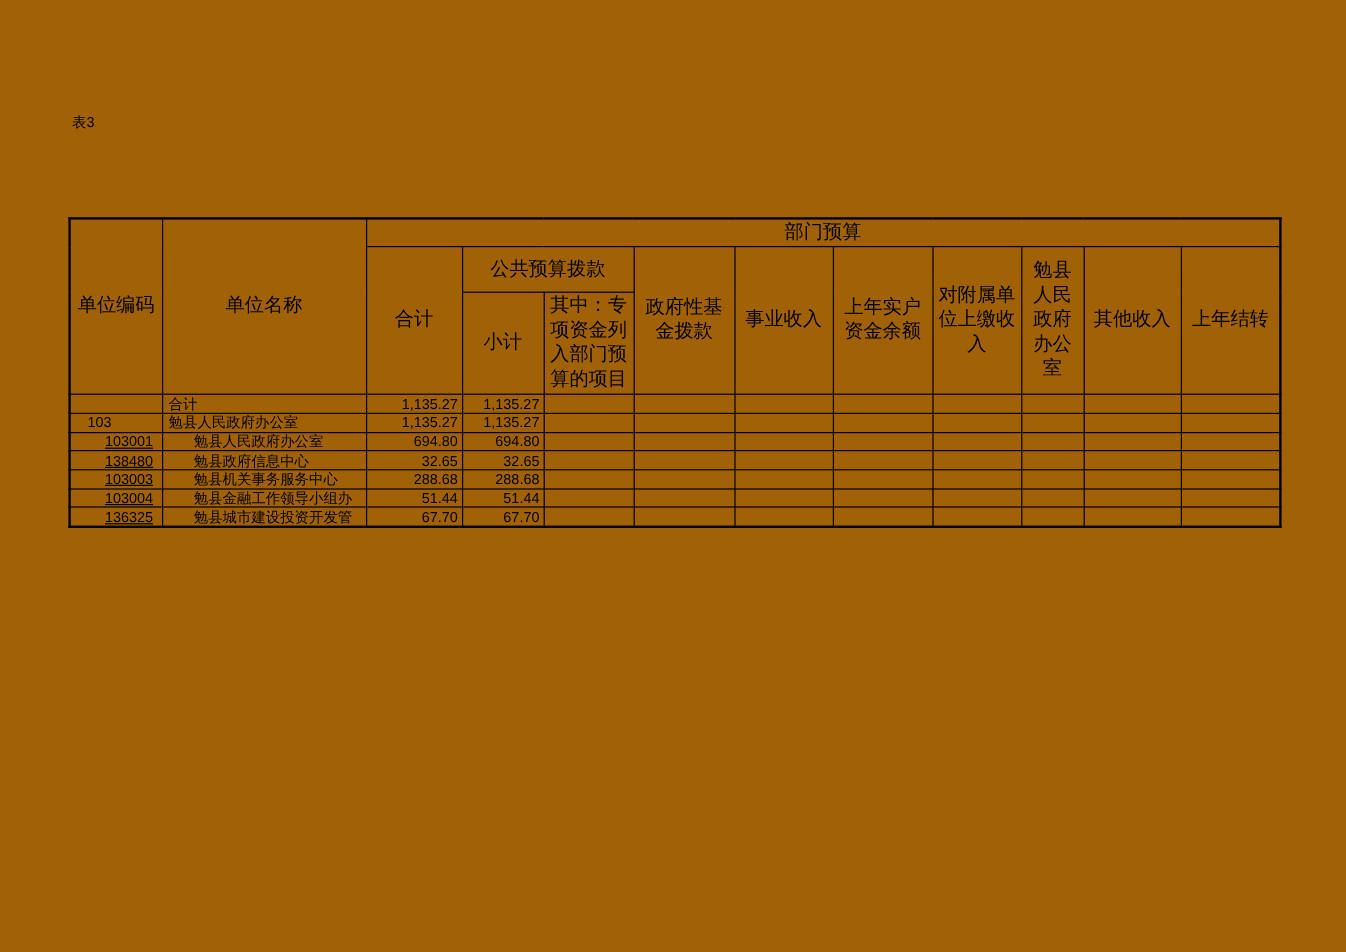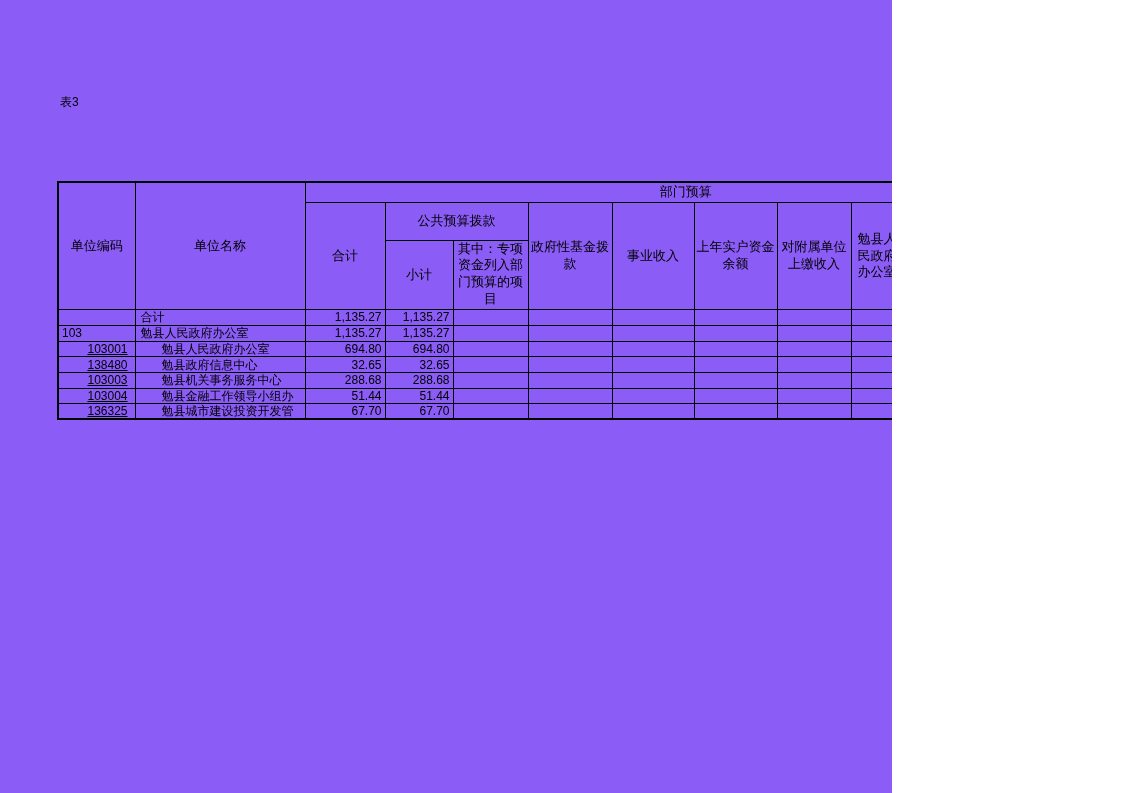--- a/index.html
+++ b/index.html
@@ -4,23 +4,23 @@
 <style>
   html, body {
     margin: 0;
     padding: 0;
     background: #ffffff;
     font-family: "Liberation Sans", sans-serif;
     color: #000;
   }
   .page {
     position: relative;
-    width: 892px;
+    width: 1122px;
     height: 793px;
-    background: #8b5cf6;
+    background: #a16207;
     overflow: hidden;
   }
   .table-label {
     position: absolute;
     left: 60px;
     top: 95px;
     font-size: 12px;
     line-height: 14px;
   }
   .doc-title {
@@ -52,21 +52,21 @@
     table-layout: fixed;
     border: 2px solid #000;
   }
   table.budget th,
   table.budget td {
     border: 1px solid #000;
     overflow: hidden;
   }
   table.budget th {
     font-weight: normal;
-    font-size: 13px;
+    font-size: 16px;
     text-align: center;
     vertical-align: middle;
     padding: 1px 2px;
     line-height: 1.28;
   }
   tr.hrow-1 { height: 19px; }
   tr.hrow-2 { height: 38px; }
   tr.hrow-3 { height: 50px; }
   th.special-funds {
     text-align: left;
@@ -74,21 +74,21 @@
     font-family: Liberation Mono, monospace;
   }
   tbody tr { height: 15.7px; }
   tbody td {
     font-size: 12px;
     line-height: 1;
     padding: 0 3px;
     vertical-align: middle;
     white-space: nowrap;
   }
-  td.code { text-align: left; padding-left: 3px; margin-left: 22px; }
+  td.code { text-align: left; padding-left: 14px; margin-left: 22px; }
   td.name { text-align: left; padding-left: 5px; }
   td.num  { text-align: right; padding-right: 3px; }
   tr.child td.code { text-align: right; padding-right: 7px; text-decoration: underline; }
   tr.child td.name { padding-left: 26px; }
 </style>
 </head>
 <body>
 
 <div class="page">
 

